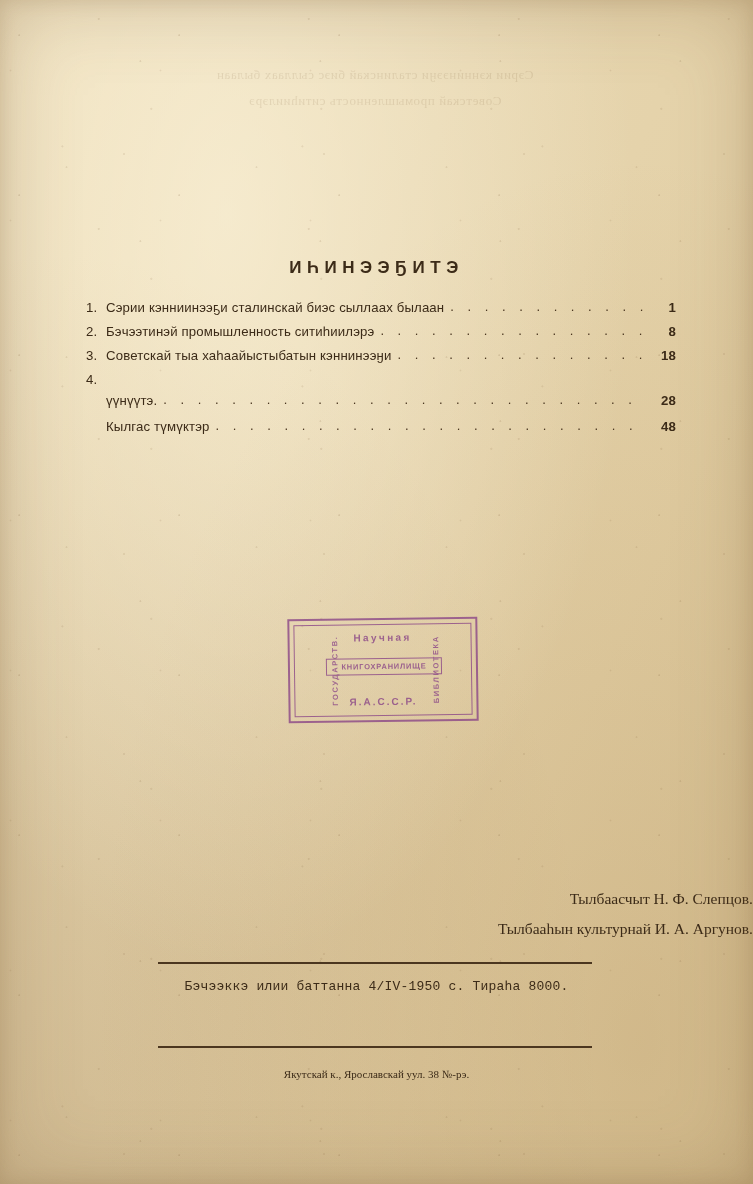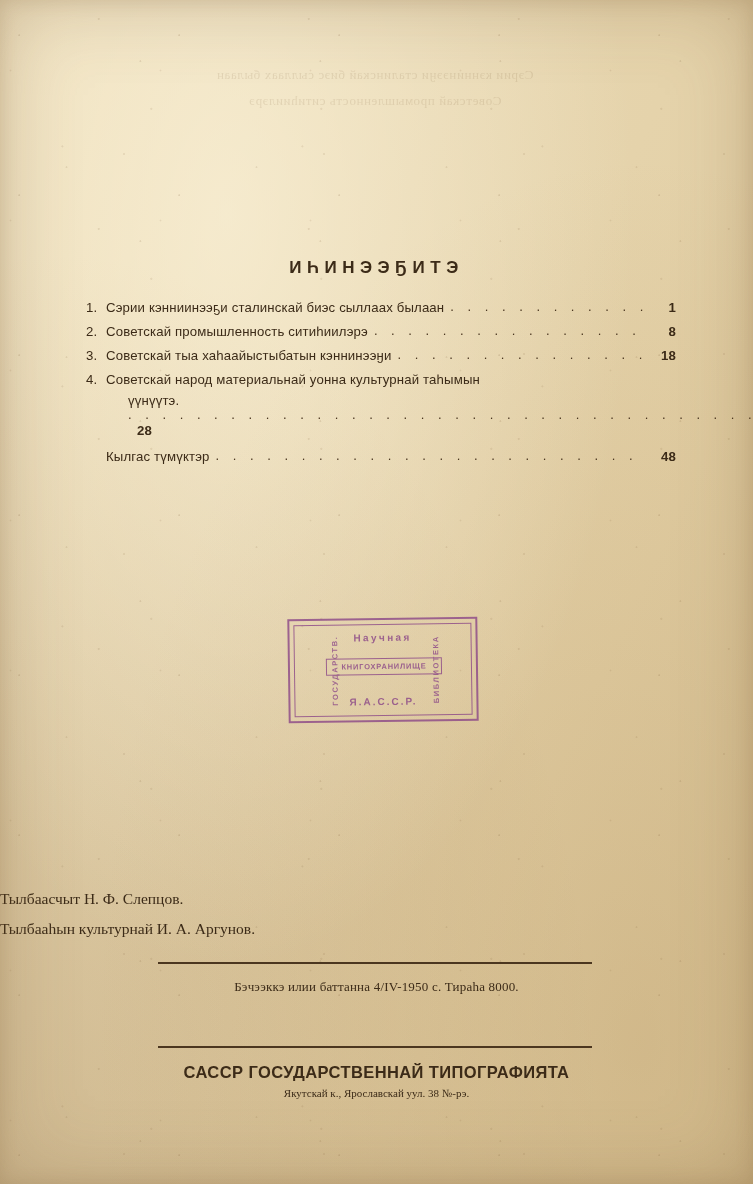--- a/index.html
+++ b/index.html
@@ -127,24 +127,23 @@
   }
   .toc-row.wrap {
     display: block;
     margin-bottom: 2px;
   }
   .toc-row.wrap .line1 {
     display: flex;
     align-items: baseline;
   }
   .toc-row.cont {
-    margin-left: 36px;
+    margin-left: 20px;
     margin-top: 6px;
     margin-bottom: 11px;
-    flex-direction: column;
   }
   .toc-row.last {
     margin-left: 20px;
     margin-bottom: 0;
   }
 
   
   .stamp {
     position: absolute;
     top: 618px;
@@ -215,21 +214,21 @@
     font-size: 10px;
     letter-spacing: 2px;
     font-weight: bold;
   }
 
   .credits {
     position: absolute;
     top: 890px;
     left: 0;
     width: 100%;
-    text-align: left;
+    text-align: right;
     font-family: "Liberation Serif", serif;
     font-size: 15.5px;
     color: #3c2b18;
   }
   .credits .line {
     margin-bottom: 12px;
   }
 
   .rule {
     position: absolute;
@@ -238,21 +237,21 @@
   }
   .rule-1 { top: 962px; left: 158px; width: 434px; }
   .rule-2 { top: 1046px; left: 158px; width: 434px; }
 
   .imprint {
     position: absolute;
     top: 976px;
     left: 0;
     width: 100%;
     text-align: center;
-    font-family: Liberation Serif, serif;
+    font-family: Liberation Mono, monospace;
     font-size: 13px;
     color: #3c2b18;
     line-height: 21px;
     letter-spacing: 0.2px;
   }
 
   .publisher {
     position: absolute;
     top: 1063px;
     left: 0;
@@ -288,36 +287,35 @@
 
     <div class="toc-row">
       <span class="toc-num">1.</span>
       <span class="toc-label">Сэрии кэнниинээҕи сталинскай биэс сыллаах былаан</span>
       <span class="toc-dots">. . . . . . . . . . . . . . . . . . . . . . . . . . . . . . . . . . . . . . . . . . .</span>
       <span class="toc-page">1</span>
     </div>
 
     <div class="toc-row">
       <span class="toc-num">2.</span>
-      <span class="toc-label">Советскай промышленность ситиһиилэрэ</span>
+      <span class="toc-label">Бэчээтинэй промышленность ситиһиилэрэ</span>
       <span class="toc-dots">. . . . . . . . . . . . . . . . . . . . . . . . . . . . . . . . . . . . . . . . . . .</span>
       <span class="toc-page">8</span>
     </div>
 
     <div class="toc-row">
       <span class="toc-num">3.</span>
       <span class="toc-label">Советскай тыа хаһаайыстыбатын кэннинээӈи</span>
       <span class="toc-dots">. . . . . . . . . . . . . . . . . . . . . . . . . . . . . . . . . . . . . . . . . . .</span>
       <span class="toc-page">18</span>
     </div>
 
     <div class="toc-row wrap">
       <div class="line1">
         <span class="toc-num">4.</span>
-        <span class="toc-label">Советскай народ материальнай  уонна  культурнай  таһымын</span>
       </div>
     </div>
 
     <div class="toc-row cont">
       <span class="toc-label">үүнүүтэ.</span>
       <span class="toc-dots">. . . . . . . . . . . . . . . . . . . . . . . . . . . . . . . . . . . . . . . . . . .</span>
       <span class="toc-page">28</span>
     </div>
 
     <div class="toc-row last">
@@ -344,19 +342,18 @@
 
   <div class="rule rule-1"></div>
 
   <div class="imprint">
     <div>Бэчээккэ илии  баттанна  4/IV-1950 с.  Тираһа 8000.</div>
   </div>
 
   <div class="rule rule-2"></div>
 
   <div class="publisher">
-    <div class="p1">САССР ГОСУДАРСТВЕННАЙ ТИПОГРАФИЯТА</div>
     <div class="p2">Якутскай к., Ярославскай уул. 38 №-рэ.</div>
   </div>
 
 </div>
 
 <div class="edge-shade"></div>
 
 </body></html>

